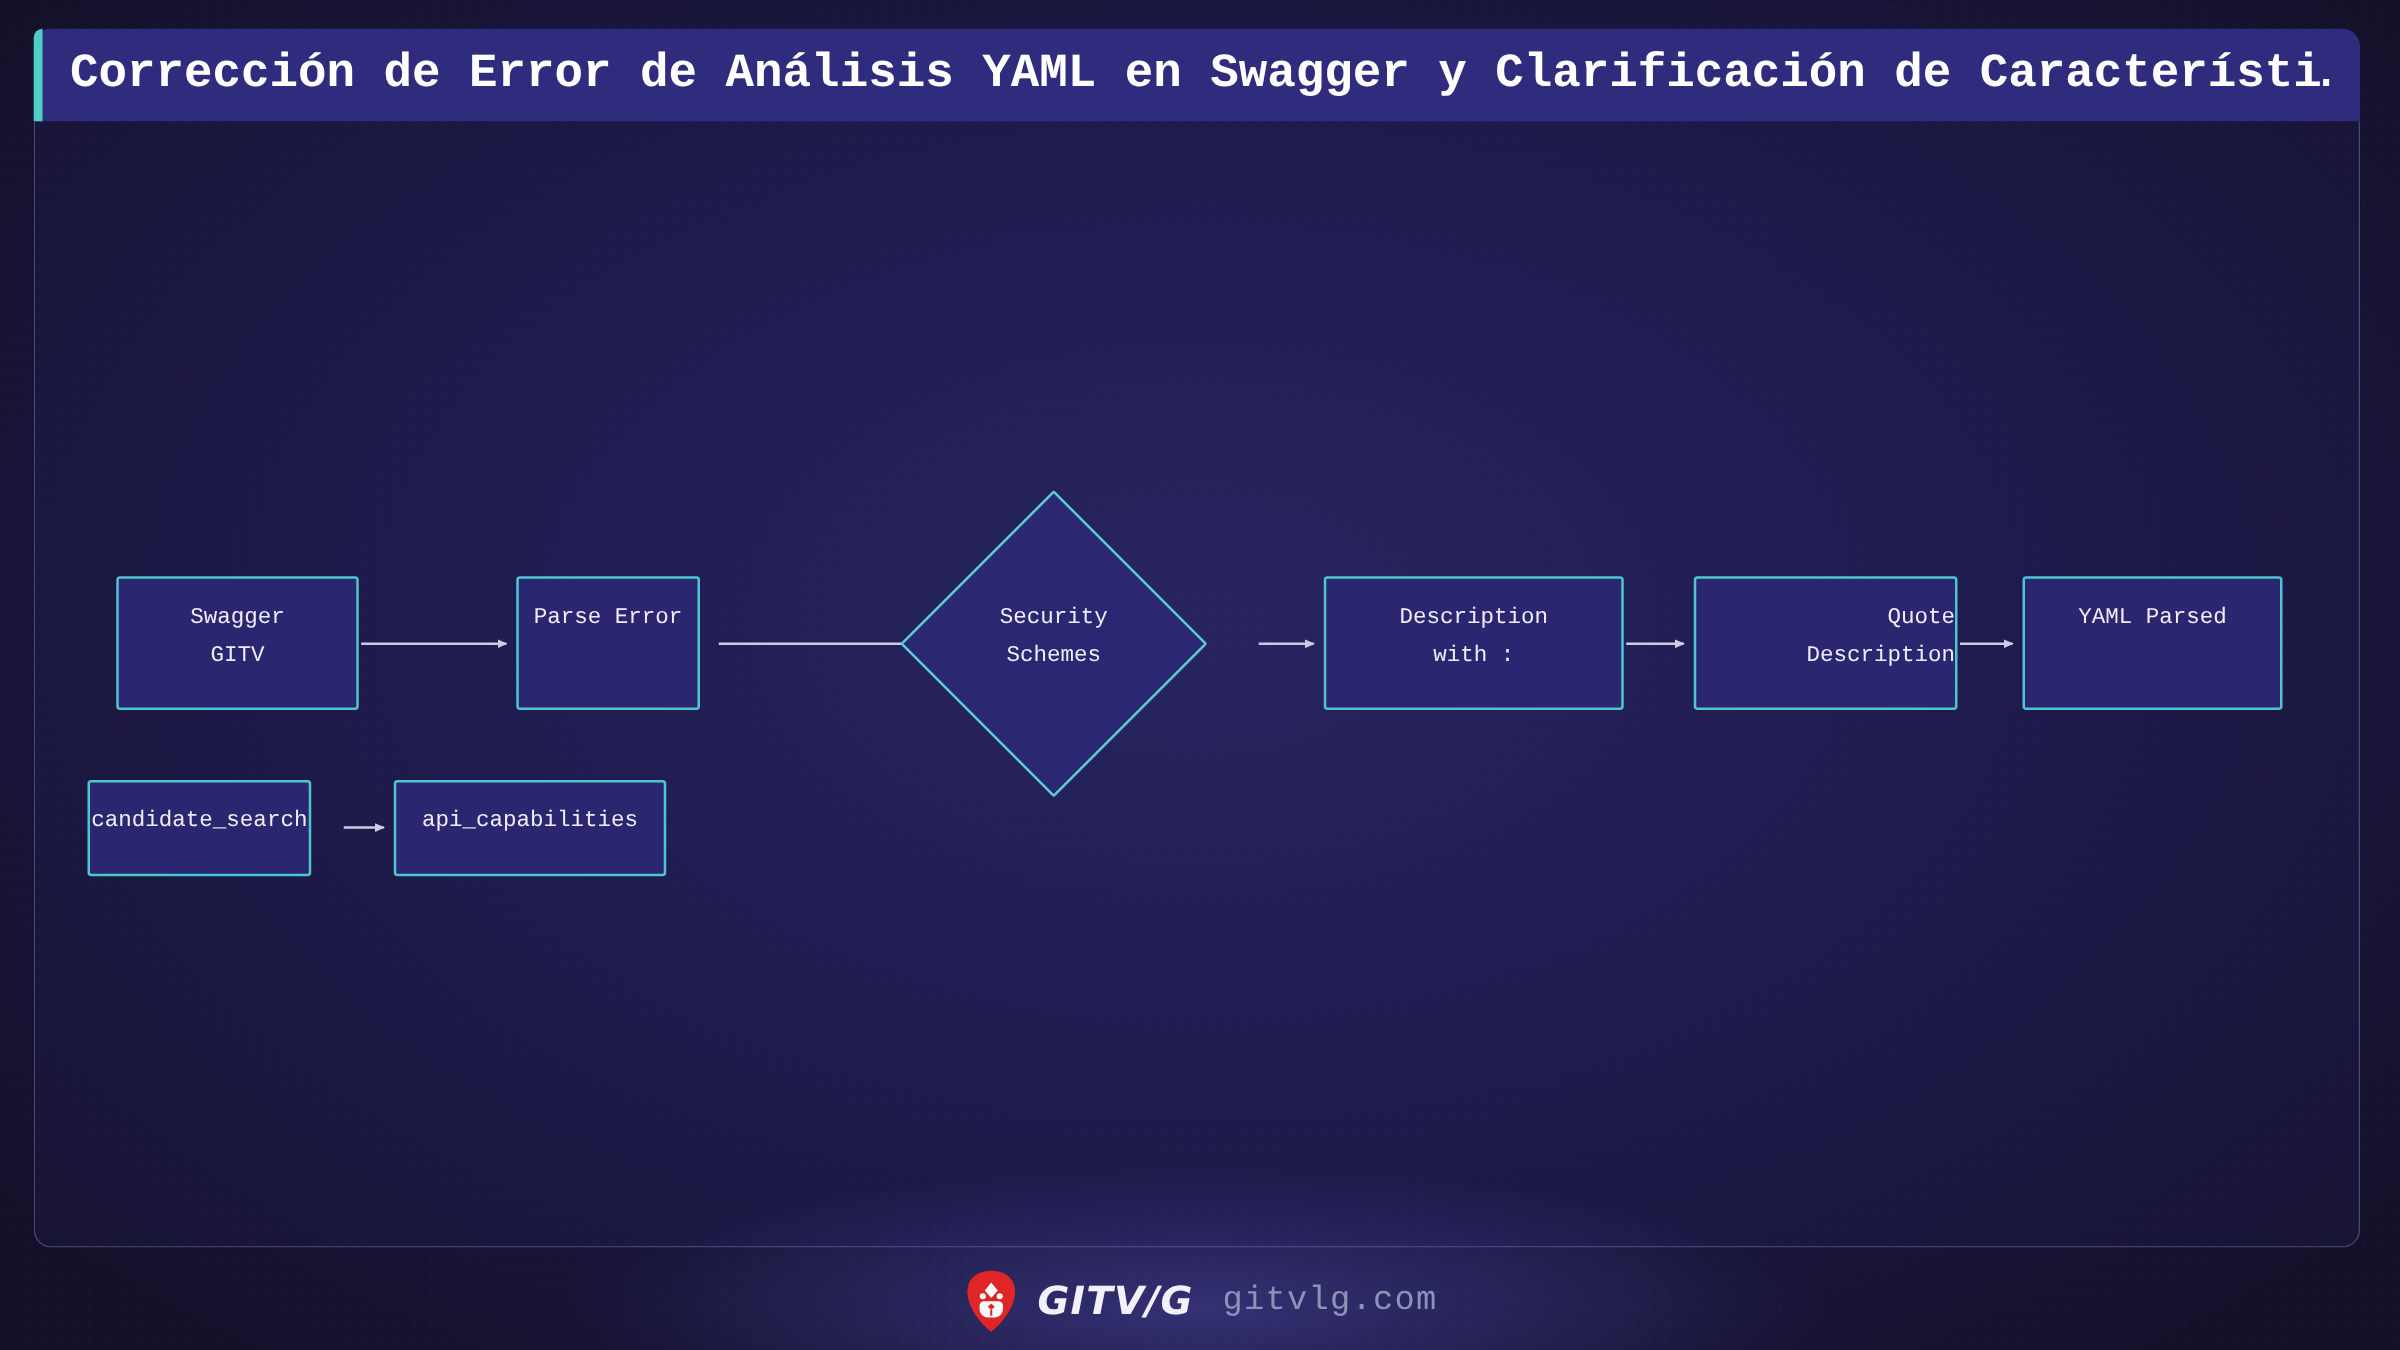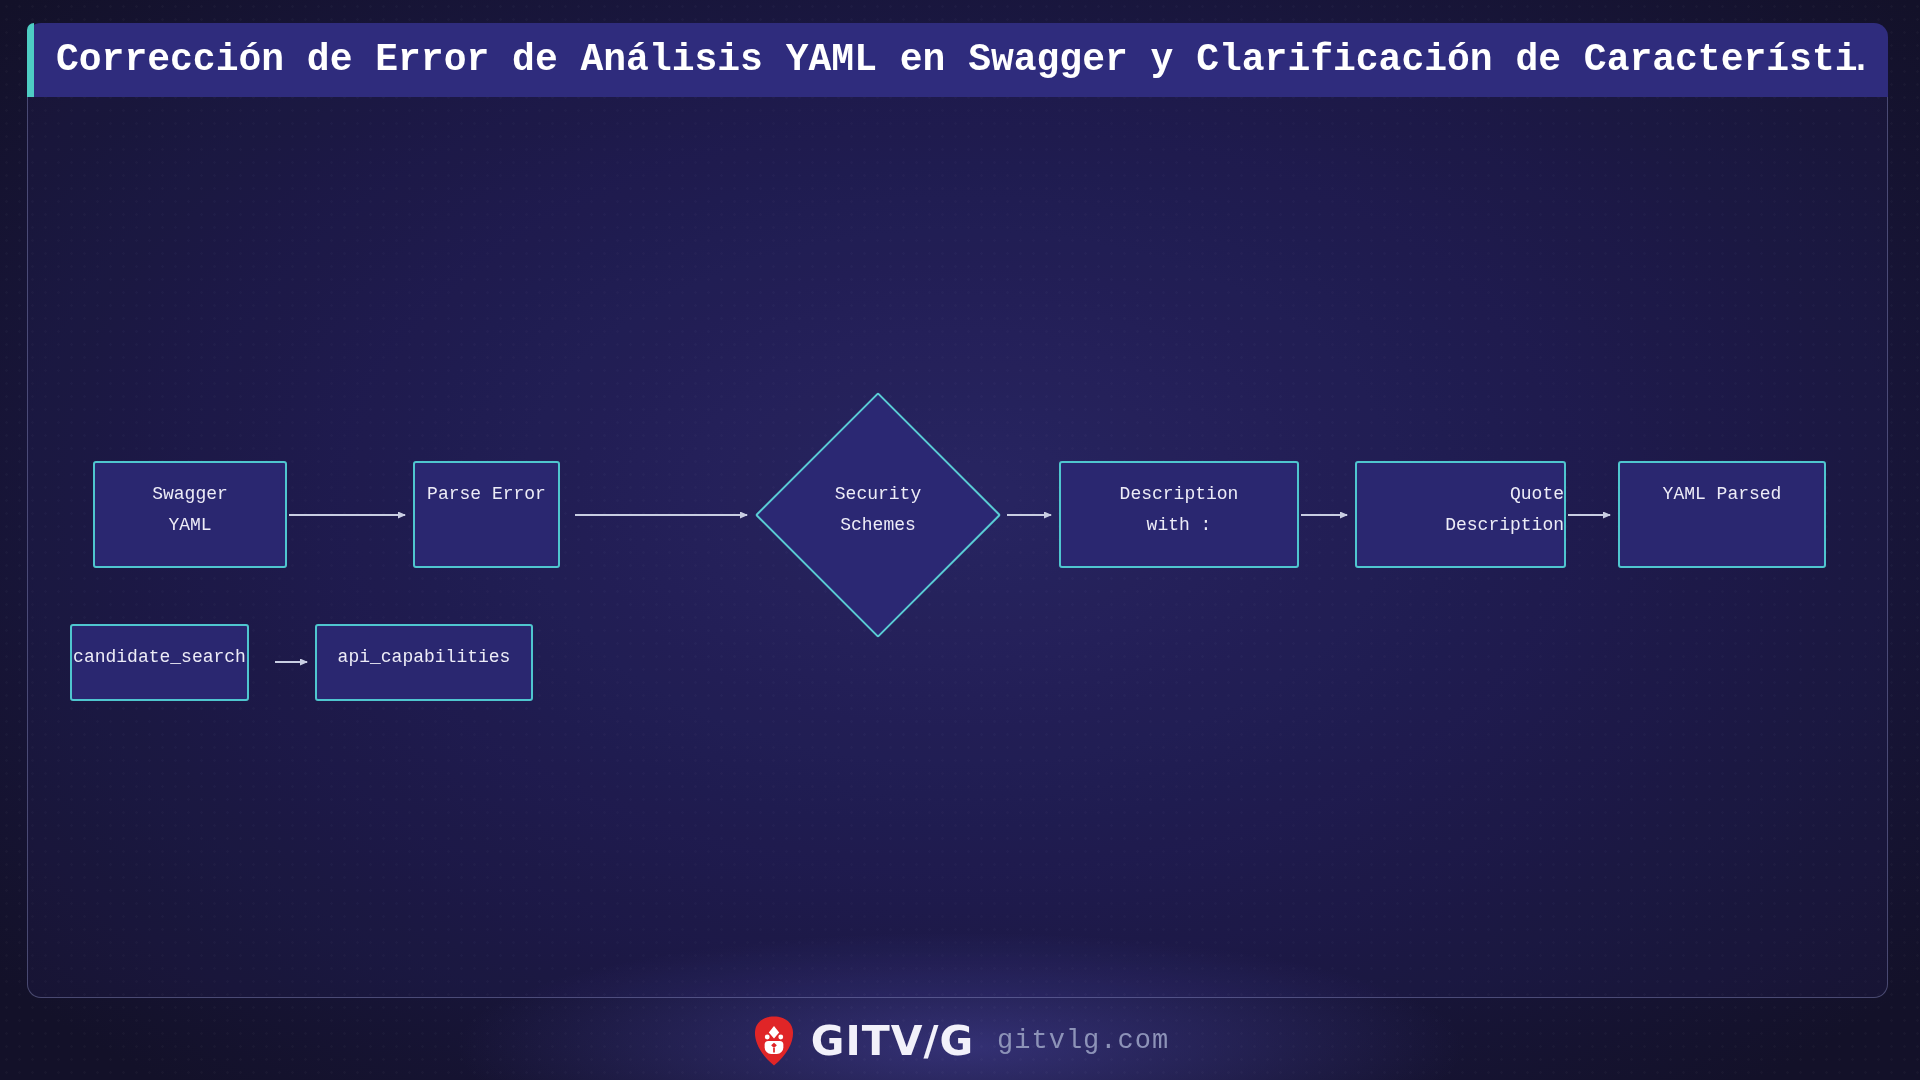--- a/index.html
+++ b/index.html
@@ -50,42 +50,42 @@
   }
   .nline{height:31px;line-height:31px;font:18px "Liberation Mono", monospace;white-space:pre;text-align:center;}
   #n-swagger     {left:93px;  top:461px; width:194px; height:107px;}
   #n-parse       {left:413px; top:461px; width:147px; height:107px;}
   #n-desc        {left:1059px;top:461px; width:240px; height:107px;}
   #n-quote       {left:1355px;top:461px; width:211px; height:107px;align-items:flex-end;}
   #n-yamlparsed  {left:1618px;top:461px; width:208px; height:107px;align-items:center;}
   #n-cand        {left:70px;  top:624px; width:179px; height:77px;}
   #n-api         {left:315px; top:624px; width:218px; height:77px;}
 
-  .diamond{position:absolute;left:791px;top:428px;width:174px;height:174px;z-index:2;text-decoration:underline;}
+  .diamond{position:absolute;left:756px;top:428px;width:174px;height:174px;z-index:2;text-decoration:underline;}
   .diamond .shape{
     position:absolute;inset:0;transform:rotate(45deg);
     background:#2b2873;border:2px solid #5accd4;box-sizing:border-box;border-radius:2px;
   }
   .diamond .dlabel{
     position:absolute;left:-40px;right:-40px;top:0;bottom:0;
     display:flex;flex-direction:column;align-items:center;justify-content:center;color:#edecf7;
   }
 
   .edges{position:absolute;inset:0;z-index:2;pointer-events:none;}
 
   
   .footer{
     position:absolute;left:0;right:0;bottom:0;height:78px;z-index:2;
     display:flex;align-items:center;justify-content:center;
   }
   .brand{display:flex;align-items:center;gap:14px;text-decoration:none;cursor:pointer;}
   .brand .lion{width:46px;height:52px;display:block;}
   .brand-name{
-    font-family:"DejaVu Sans", sans-serif;font-weight:bold;
-    font-size:41px;color:#f2f1fa;letter-spacing:1px;
+    font-family:"DejaVu Sans", sans-serif;font-weight:bold;font-style:italic;
+    font-size:31px;color:#f2f1fa;letter-spacing:1px;
   }
   .brand-domain{
     font:27px "Liberation Mono", monospace;color:#8d93b8;margin-left:9px;letter-spacing:1px;
   }
 </style>
 </head>
 <body>
 
 <div id="stage">
 
@@ -107,21 +107,21 @@
       <line x1="575" y1="515" x2="747" y2="515" marker-end="url(#arrow)"></line>
       <line x1="1007" y1="515" x2="1051" y2="515" marker-end="url(#arrow)"></line>
       <line x1="1301" y1="515" x2="1347" y2="515" marker-end="url(#arrow)"></line>
       <line x1="1568" y1="515" x2="1610" y2="515" marker-end="url(#arrow)"></line>
       <line x1="275" y1="662" x2="307" y2="662" marker-end="url(#arrow)"></line>
     </g>
   </svg>
 
   <div class="node" id="n-swagger">
     <div class="nline">Swagger</div>
-    <div class="nline">YAML</div>
+    <div class="nline">GITV</div>
   </div>
 
   <div class="node" id="n-parse">
     <div class="nline">Parse Error</div>
     <div class="nline"></div>
   </div>
 
   <div class="diamond">
     <div class="shape"></div>
     <div class="dlabel">

